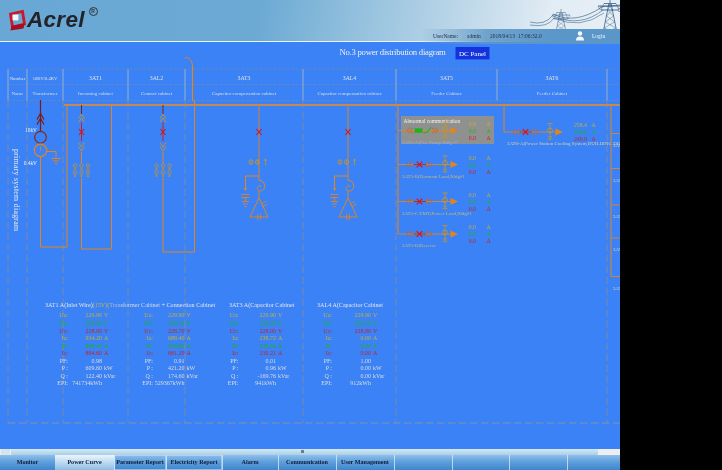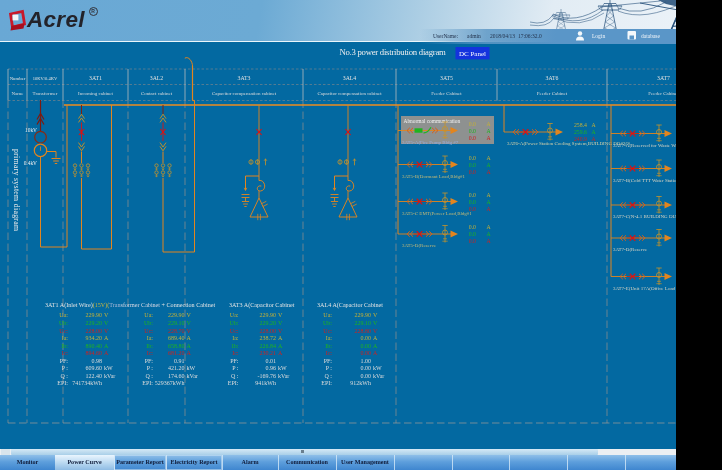--- a/index.html
+++ b/index.html
@@ -1,17 +1,17 @@
 <!DOCTYPE html>
 <html><head>
 <meta charset="utf-8">
 <style>
   html,body { margin:0; padding:0; background:#000; }
-  #page { position:relative; width:676px; height:470px; overflow:hidden;
-          font-family:"Liberation Serif", serif; background:#0369a1; }
+  #page { position:relative; width:620px; height:470px; overflow:hidden;
+          font-family:"Liberation Serif", serif; background:#3b82f6; }
   #header { position:absolute; left:0; top:0; width:722px; height:40.5px;
     background:linear-gradient(100deg, #69A8D5 0%, #6CAAD4 36%, #ACCEE4 58%, #E2ECF4 76%, #EEF4F9 100%);
     border-bottom:1.5px solid #E9F5FA; }
   #userbar { position:absolute; left:420px; top:29px; width:302px; height:14.5px;
     background:linear-gradient(90deg, rgba(120,170,205,0) 0%, rgba(95,153,198,0.85) 22%, #5A96C8 45%, #5A96C8 100%); }
   #usertext { position:absolute; left:0px; top:32.5px; width:722px; height:11px;
     font-size:5.5px; color:#23344E; }
   .ut { position:absolute; top:0; }
   #footer-scroll { position:absolute; left:0; top:448.5px; width:722px; height:6.5px; background:#ECEFF2; }
   #scroll-thumb { position:absolute; left:11px; top:0.5px; width:587px; height:5.5px;

